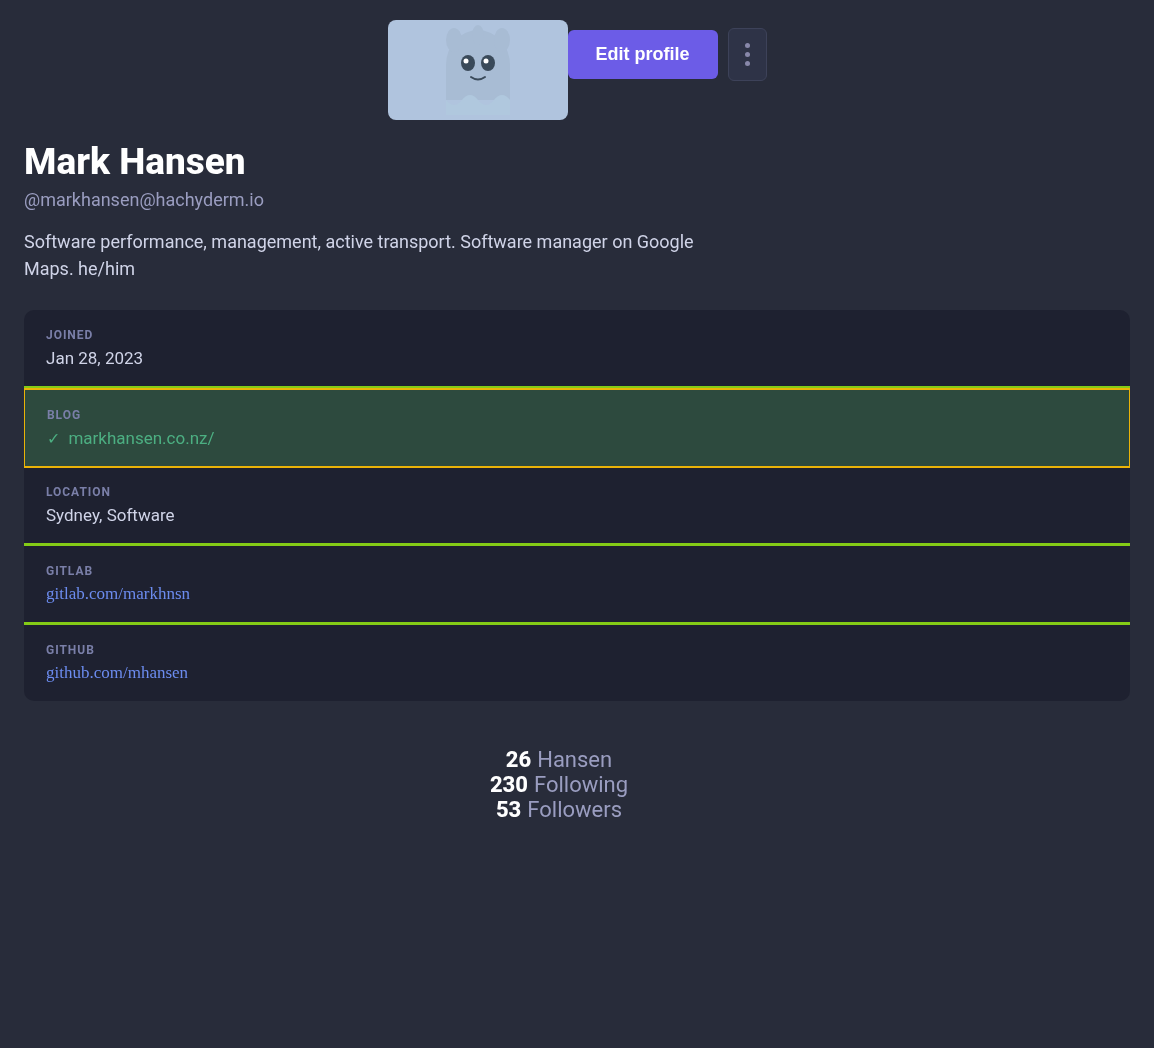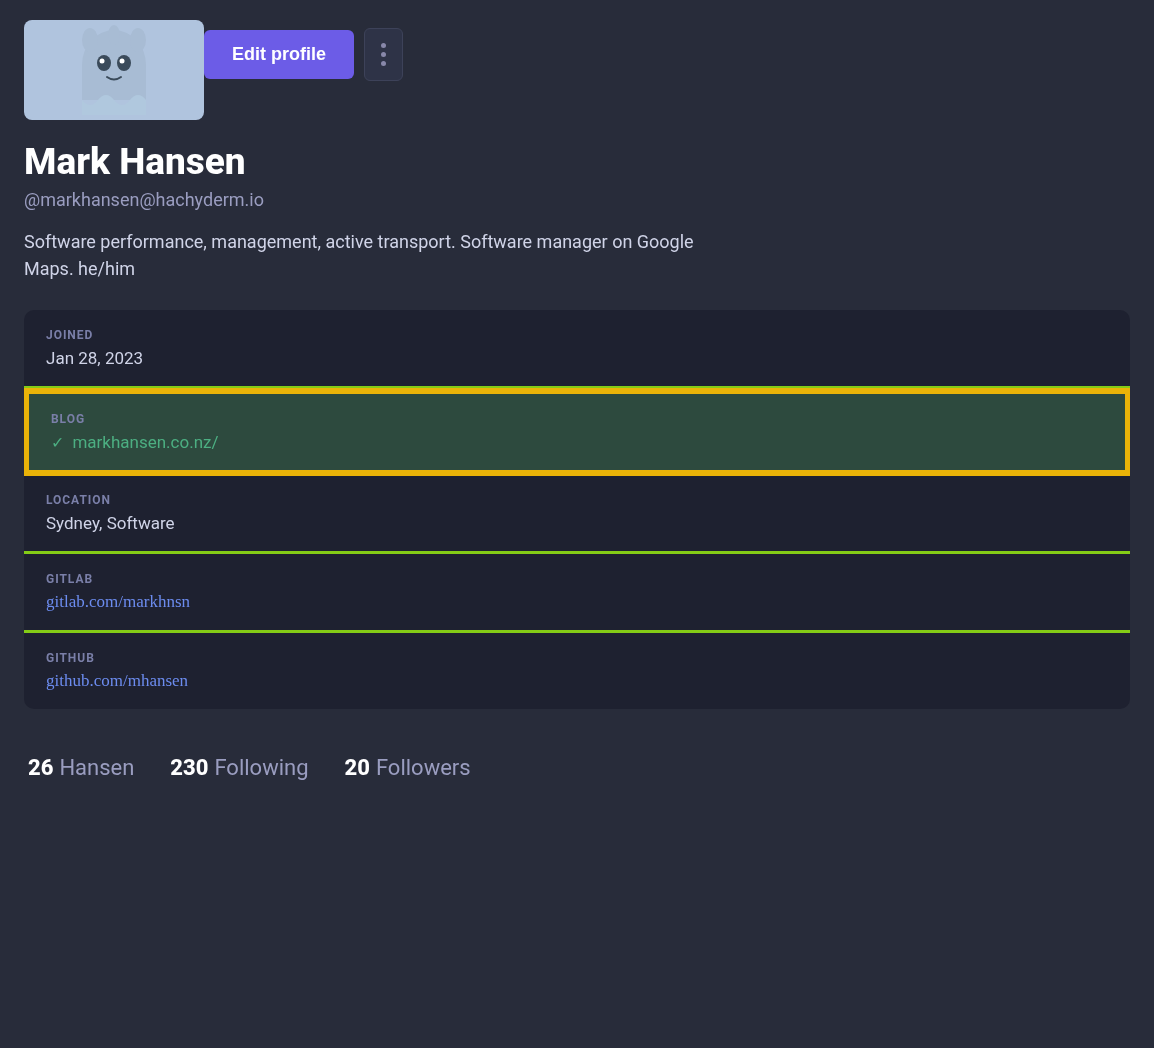--- a/index.html
+++ b/index.html
@@ -18,21 +18,21 @@
 
     .profile-container {
       max-width: 1154px;
       padding: 20px 24px 30px 24px;
     }
 
     
     .header-row {
       display: flex;
       align-items: flex-start;
-      justify-content: flex-start;
+      justify-content: center;
       margin-bottom: 20px;
     }
 
     .avatar-wrapper {
       width: 180px;
       height: 100px;
       background-color: #b0c4de;
       border-radius: 8px;
       overflow: hidden;
       display: flex;
@@ -123,21 +123,21 @@
       padding: 18px 22px;
       border-bottom: 3px solid #84cc16;
     }
 
     .info-row:last-child {
       border-bottom: none;
     }
 
     .info-row.blog-row {
       background-color: #2d4a3e;
-      border: 6px solid #eab308;
+      border: 2px solid #eab308;
       margin: -1px;
     }
 
     .info-label {
       font-size: 12px;
       font-weight: 700;
       letter-spacing: 0.08em;
       color: #7a7fa8;
       text-transform: uppercase;
       margin-bottom: 6px;
@@ -167,20 +167,21 @@
       color: #4caf82;
       font-size: 16px;
     }
 
     
     .stats-row {
       display: flex;
       align-items: center;
       gap: 0;
       padding: 16px 4px 8px 4px;
+      flex-direction: column;
     }
 
     .stat-item {
       display: flex;
       align-items: baseline;
       gap: 6px;
       margin-right: 36px;
       cursor: pointer;
     }
 
@@ -282,19 +283,19 @@
       <span class="stat-number">26</span>
       <span class="stat-label">Hansen</span>
     </div>
 
     <div class="stat-item">
       <span class="stat-number">230</span>
       <span class="stat-label">Following</span>
     </div>
 
     <div class="stat-item">
-      <span class="stat-number">20</span>
+      <span class="stat-number">53</span>
       <span class="stat-label">Followers</span>
     </div>
 
   </div>
 
 </div>
 
 </body></html>

